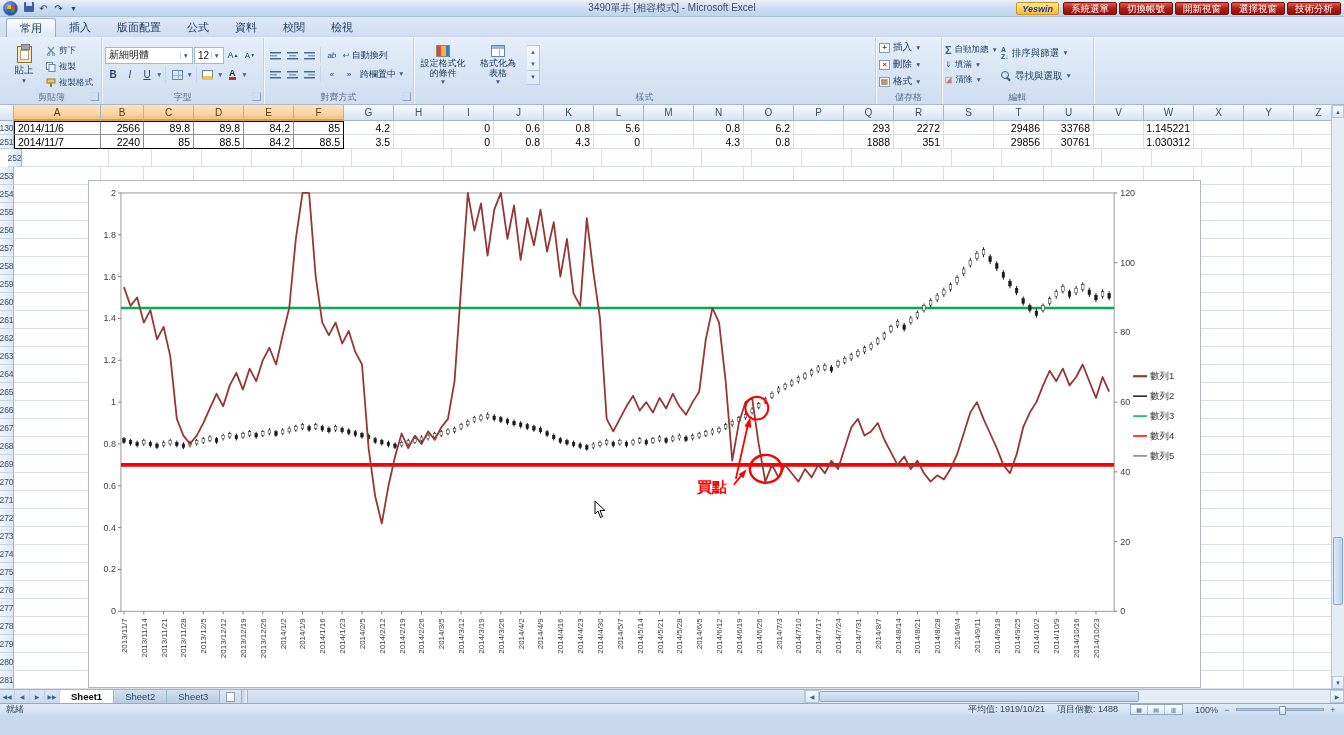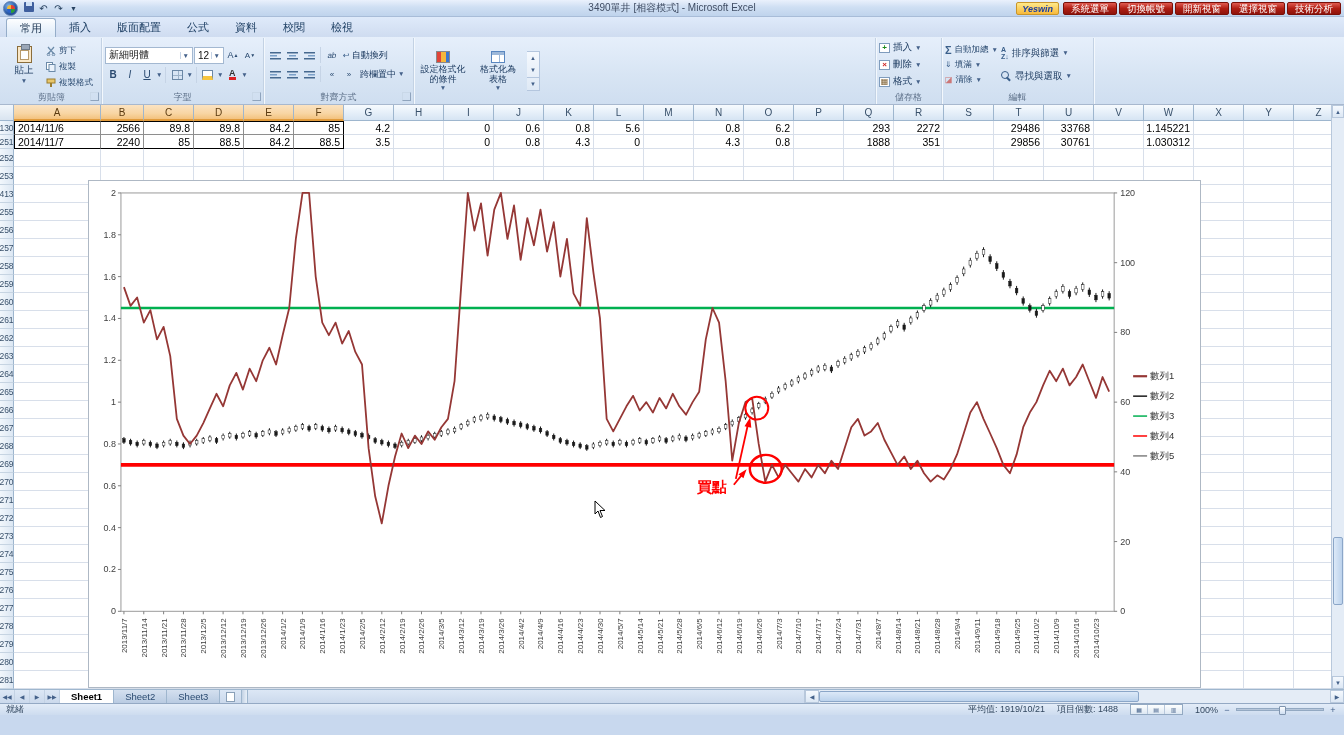--- a/index.html
+++ b/index.html
@@ -303,20 +303,21 @@
           <span class="dda">▼</span>
         </div>
         <div class="galwrap">
           <div class="galar">
               <span>▲</span>
               <span>▼</span>
               <span class="more">▼</span>
             </div>
         </div>
       </div>
+      <div class="rglabel"><span>樣式</span></div>
     </div>
 
     <div class="rgroup" style="width:66px">
       <div class="rgc">
         <div class="cellsbtns">
           <div class="cbtn">
               <span class="icb g">+</span>
               <span>插入</span>
               <span class="dda">▼</span>
             </div>
@@ -455,21 +456,21 @@
           <div class="cell num" style="width: 50px;">351</div>
           <div class="cell num" style="width: 50px;"></div>
           <div class="cell num" style="width: 50px;">29856</div>
           <div class="cell num" style="width: 50px;">30761</div>
           <div class="cell num" style="width: 50px;"></div>
           <div class="cell num" style="width: 50px;">1.030312</div>
           <div class="cell num" style="width: 50px;"></div>
           <div class="cell num" style="width: 50px;"></div>
           <div class="cell num" style="width: 50px;"></div>
         </div>
-        <div class="grow" style="height: 18px;">
+        <div class="grow" style="height: 18px; padding-left: 8px;">
           <div class="rhcell">252</div>
           <div class="cell" style="width: 87px;"></div>
           <div class="cell num" style="width: 43px;"></div>
           <div class="cell num" style="width: 50px;"></div>
           <div class="cell num" style="width: 50px;"></div>
           <div class="cell num" style="width: 50px;"></div>
           <div class="cell num" style="width: 50px;"></div>
           <div class="cell num" style="width: 50px;"></div>
           <div class="cell num" style="width: 50px;"></div>
           <div class="cell num" style="width: 50px;"></div>
@@ -514,21 +515,21 @@
           <div class="cell num" style="width: 50px;"></div>
           <div class="cell num" style="width: 50px;"></div>
           <div class="cell num" style="width: 50px;"></div>
           <div class="cell num" style="width: 50px;"></div>
           <div class="cell num" style="width: 50px;"></div>
           <div class="cell num" style="width: 50px;"></div>
           <div class="cell num" style="width: 50px;"></div>
           <div class="cell num" style="width: 50px;"></div>
         </div>
         <div class="grow" style="height: 18px;">
-          <div class="rhcell">413</div>
+          <div class="rhcell">254</div>
           <div class="cell" style="width: 87px;"></div>
           <div class="cell num" style="width: 43px;"></div>
           <div class="cell num" style="width: 50px;"></div>
           <div class="cell num" style="width: 50px;"></div>
           <div class="cell num" style="width: 50px;"></div>
           <div class="cell num" style="width: 50px;"></div>
           <div class="cell num" style="width: 50px;"></div>
           <div class="cell num" style="width: 50px;"></div>
           <div class="cell num" style="width: 50px;"></div>
           <div class="cell num" style="width: 50px;"></div>

